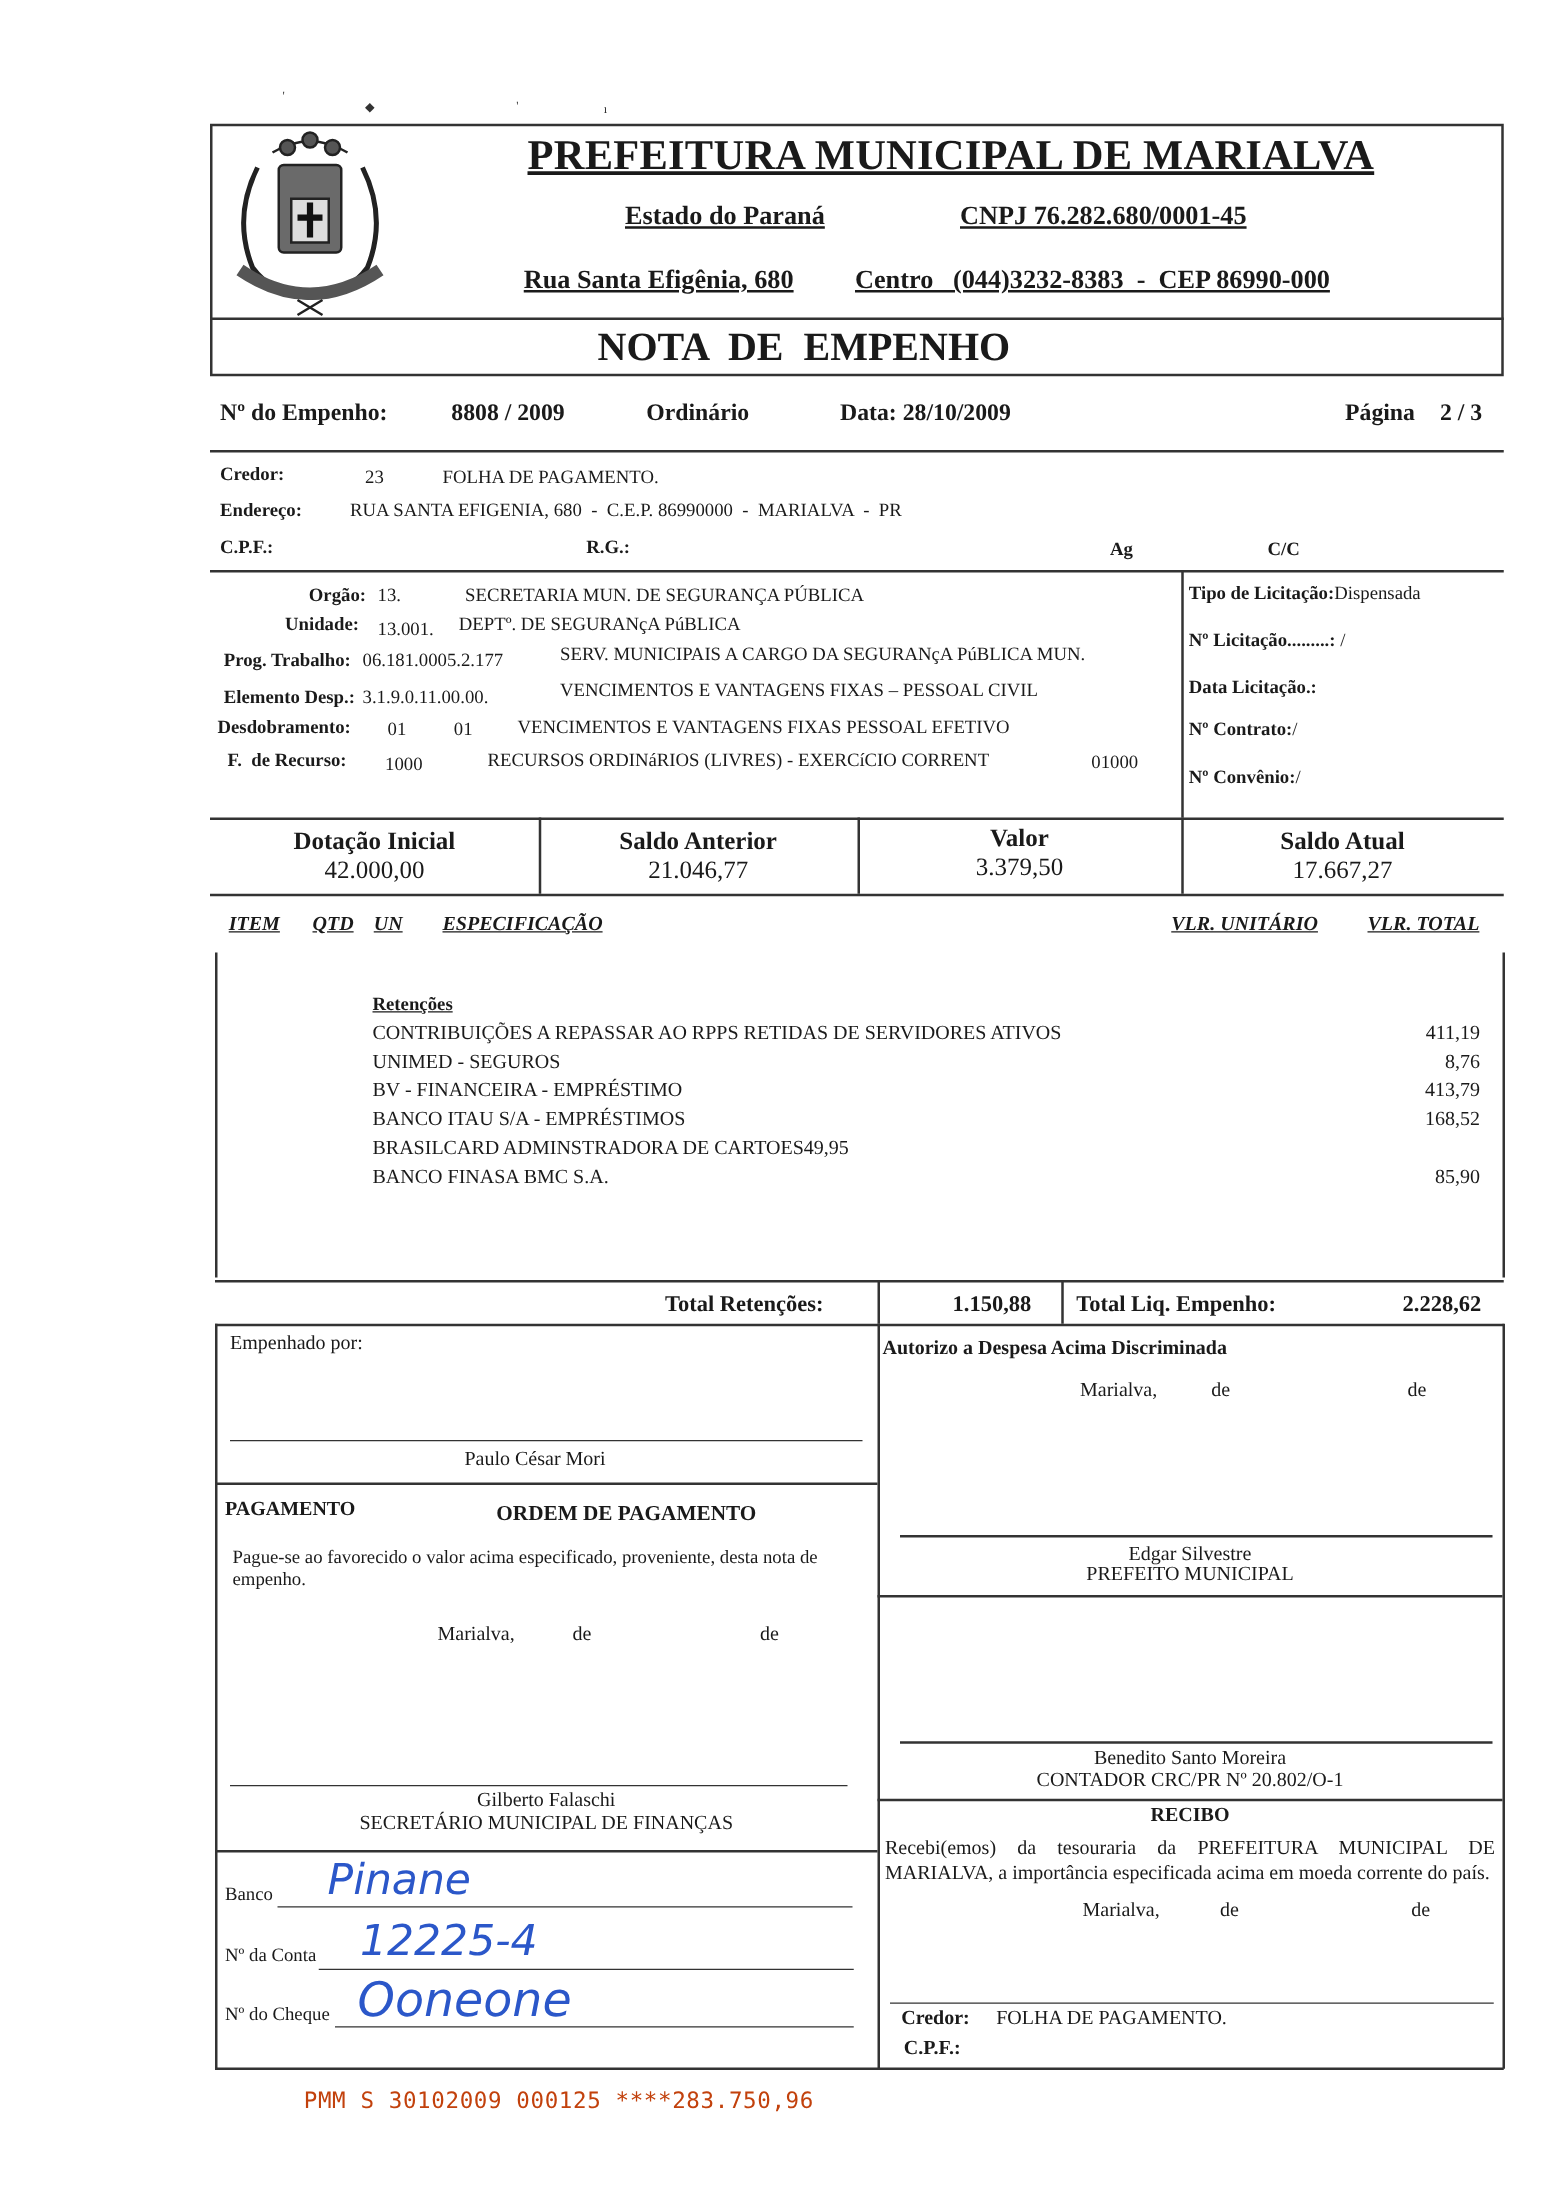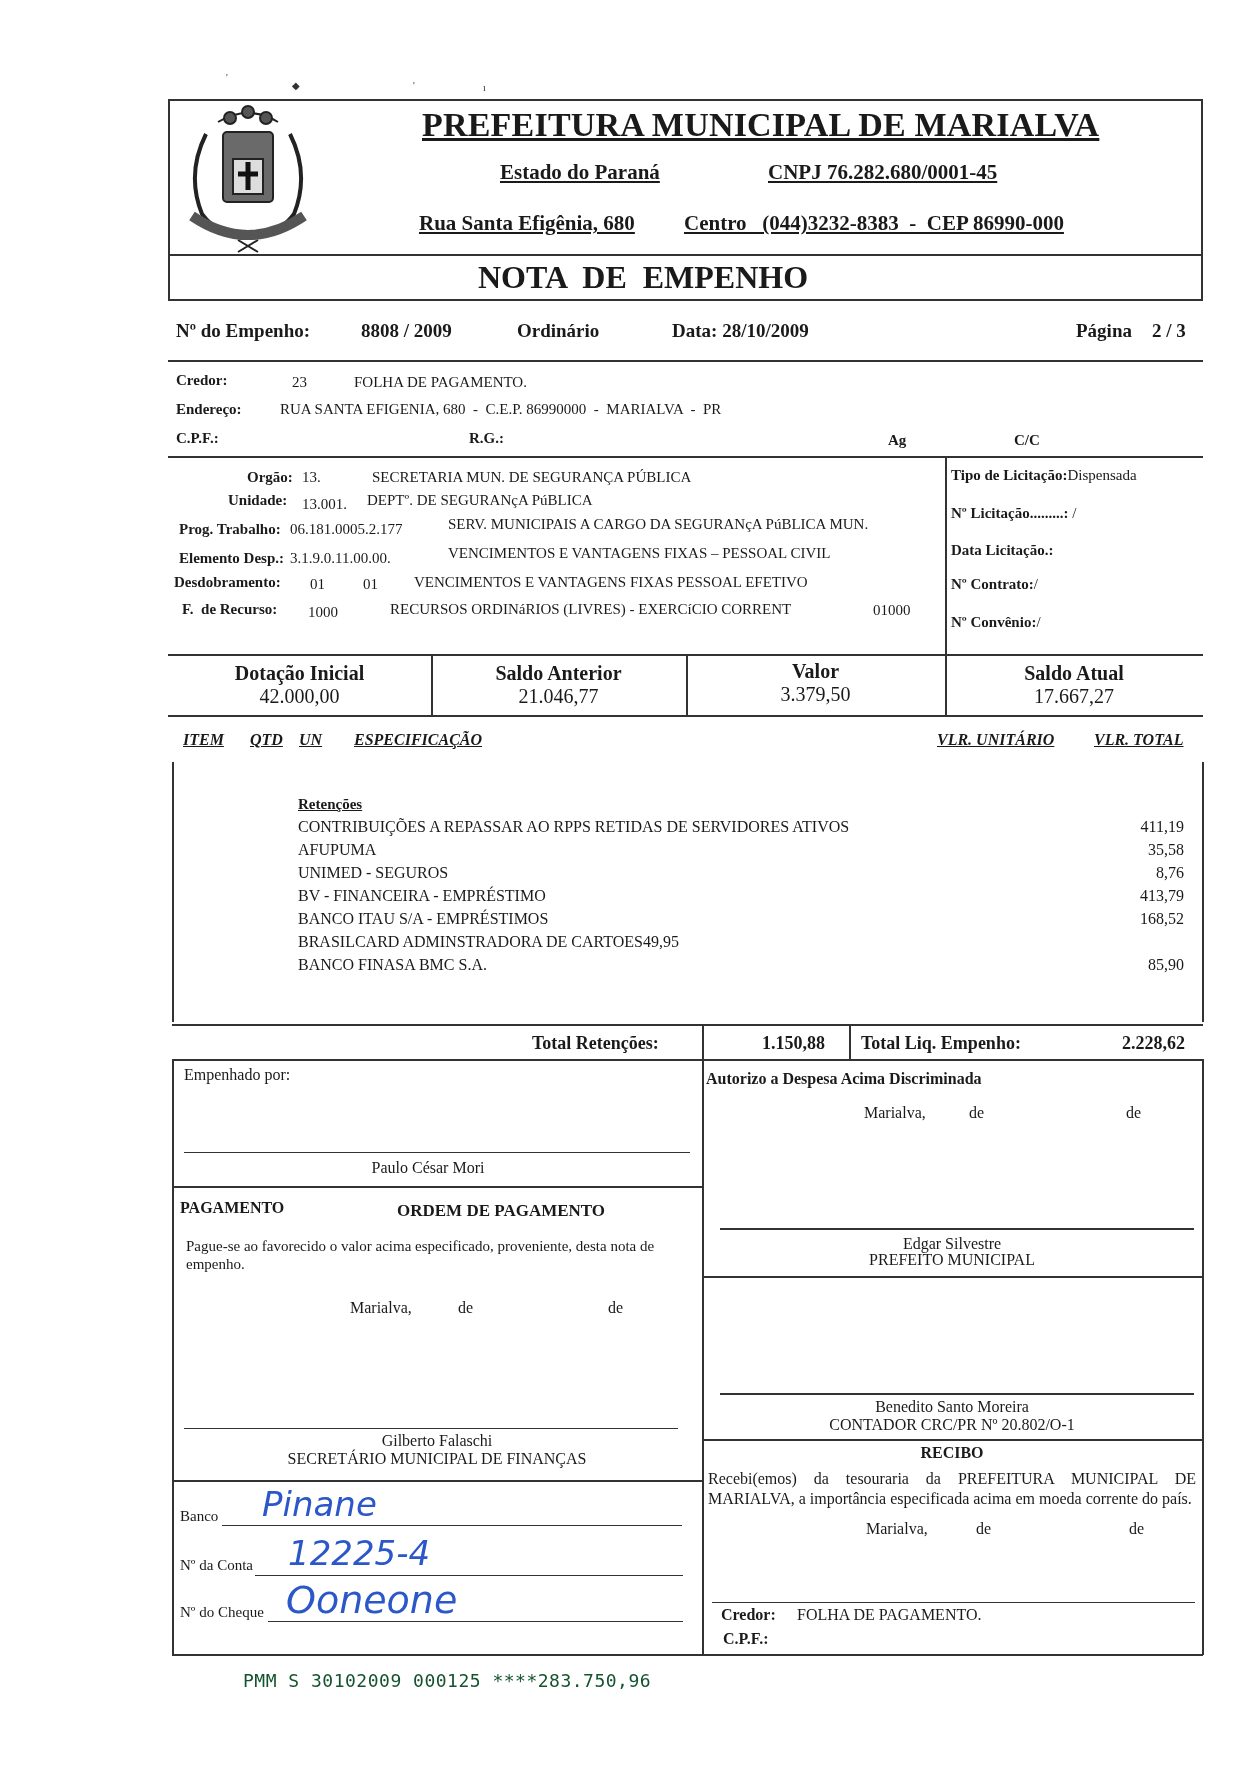--- a/index.html
+++ b/index.html
@@ -10,21 +10,21 @@
   .vline { position:absolute; width:0; border-left:2px solid #333; }
   .thin { border-width:1.5px; }
   .box { position:absolute; border:2px solid #333; box-sizing:border-box; }
   .u { text-decoration:underline; }
   .ctr { text-align:center; }
   .sm { font-size:15px; }
   .md { font-size:16px; }
   .lbl { font-weight:bold; font-size:15px; }
   .val { font-size:15px; }
   .hand { font-family:"DejaVu Sans", sans-serif; color:#2b57c9; font-style:italic; }
-  .stamp { font-family:"DejaVu Sans Mono", monospace; color:#14532d; font-size:18px; letter-spacing:0.5px; }
+  .stamp { font-family:"DejaVu Sans Mono", monospace; color:#c2410c; font-size:18px; letter-spacing:0.5px; }
   .specks span { position:absolute; font-size:10px; color:#333; }
 </style>
 </head>
 <body>
 
 <div class="specks">
   <span style="left:226px;top:72px;">'</span>
   <span style="left:292px;top:80px;">◆</span>
   <span style="left:413px;top:80px;">'</span>
   <span style="left:483px;top:82px;">ı</span>
@@ -152,24 +152,20 @@
 <div class="vline" style="left:172px;top:762px;height:260px;"></div>
 <div class="vline" style="left:1202px;top:762px;height:260px;"></div>
 
 <div class="abs b u" style="left:298px;top:796px;font-size:15px;">Retenções</div>
 <div class="abs" style="left:298px;top:815px;width:886px;font-size:16px;line-height:23px;">
   <div style="display:flex;justify-content:space-between;">
       <span>CONTRIBUIÇÕES A REPASSAR AO RPPS RETIDAS DE SERVIDORES ATIVOS</span>
       <span>411,19</span>
     </div>
   <div style="display:flex;justify-content:space-between;">
-      <span>AFUPUMA</span>
-      <span>35,58</span>
-    </div>
-  <div style="display:flex;justify-content:space-between;">
       <span>UNIMED - SEGUROS</span>
       <span>8,76</span>
     </div>
   <div style="display:flex;justify-content:space-between;">
       <span>BV - FINANCEIRA - EMPRÉSTIMO</span>
       <span>413,79</span>
     </div>
   <div style="display:flex;justify-content:space-between;">
       <span>BANCO ITAU S/A - EMPRÉSTIMOS</span>
       <span>168,52</span>

